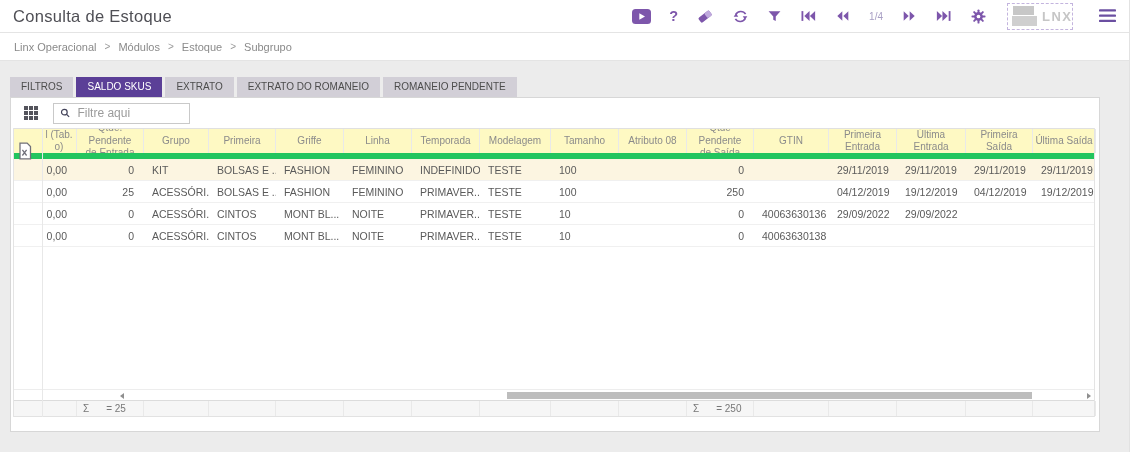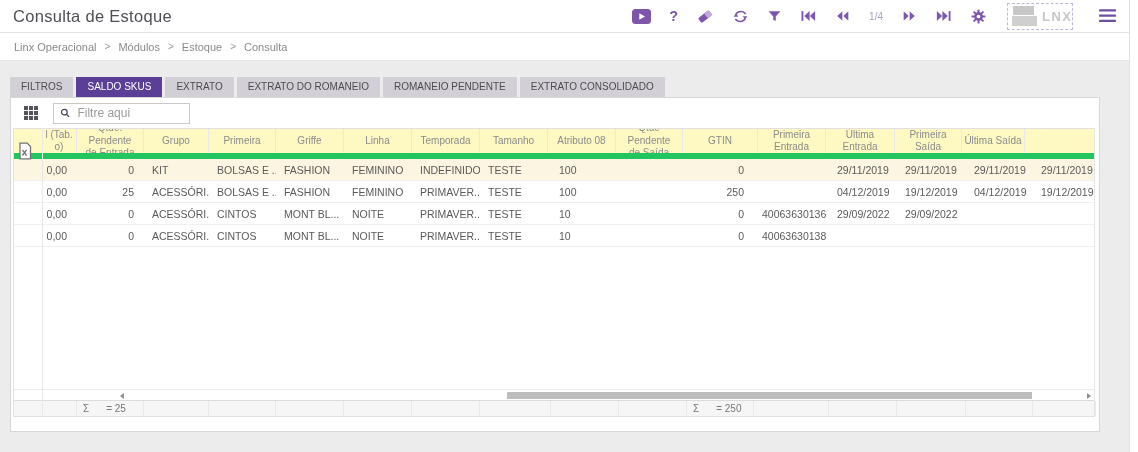--- a/index.html
+++ b/index.html
@@ -183,31 +183,30 @@
     </div>
   </div>
 
   <div class="breadcrumb" id="breadcrumb">
       <div class="bc-item">Linx Operacional</div>
       <div class="bc-sep">&gt;</div>
       <div class="bc-item">Módulos</div>
       <div class="bc-sep">&gt;</div>
       <div class="bc-item">Estoque</div>
       <div class="bc-sep">&gt;</div>
-      <div class="bc-item">Consulta</div>
+      <div class="bc-item">Subgrupo</div>
     </div>
 
   <div class="content">
     <div class="tabs" id="tabs">
         <div class="tab">FILTROS</div>
         <div class="tab active">SALDO SKUS</div>
         <div class="tab">EXTRATO</div>
         <div class="tab">EXTRATO DO ROMANEIO</div>
         <div class="tab">ROMANEIO PENDENTE</div>
-        <div class="tab">EXTRATO CONSOLIDADO</div>
       </div>
 
     <div class="panel">
       <div class="panel-toolbar">
         <button class="chooser">
           <i></i>
             <i></i>
             <i></i>
             <i></i>
             <i></i>
@@ -230,20 +229,21 @@
             <div class="hcell gutter" style="width: 28px; flex: 0 0 28px;"></div>
             <div class="hcell" style="width: 35px; flex: 0 0 35px;">l (Tab.
 o)</div>
             <div class="hcell" style="width: 67px; flex: 0 0 67px;">Qtde. Pendente
 de Entrada</div>
             <div class="hcell" style="width: 65px; flex: 0 0 65px;">Grupo</div>
             <div class="hcell" style="width: 67px; flex: 0 0 67px;">Primeira</div>
             <div class="hcell" style="width: 68px; flex: 0 0 68px;">Griffe</div>
             <div class="hcell" style="width: 68px; flex: 0 0 68px;">Linha</div>
             <div class="hcell" style="width: 68px; flex: 0 0 68px;">Temporada</div>
+            <div class="hcell" style="width: 71px; flex: 0 0 71px;">Modelagem</div>
             <div class="hcell" style="width: 68px; flex: 0 0 68px;">Tamanho</div>
             <div class="hcell" style="width: 68px; flex: 0 0 68px; text-align: center;">Atributo 08</div>
             <div class="hcell" style="width: 67px; flex: 0 0 67px;">Qtde Pendente
 de Saída</div>
             <div class="hcell" style="width: 75px; flex: 0 0 75px;">GTIN</div>
             <div class="hcell" style="width: 68px; flex: 0 0 68px;">Primeira
 Entrada</div>
             <div class="hcell" style="width: 69px; flex: 0 0 69px;">Última Entrada</div>
             <div class="hcell" style="width: 67px; flex: 0 0 67px;">Primeira Saída</div>
             <div class="hcell" style="width: 63px; flex: 0 0 63px;">Última Saída</div>

